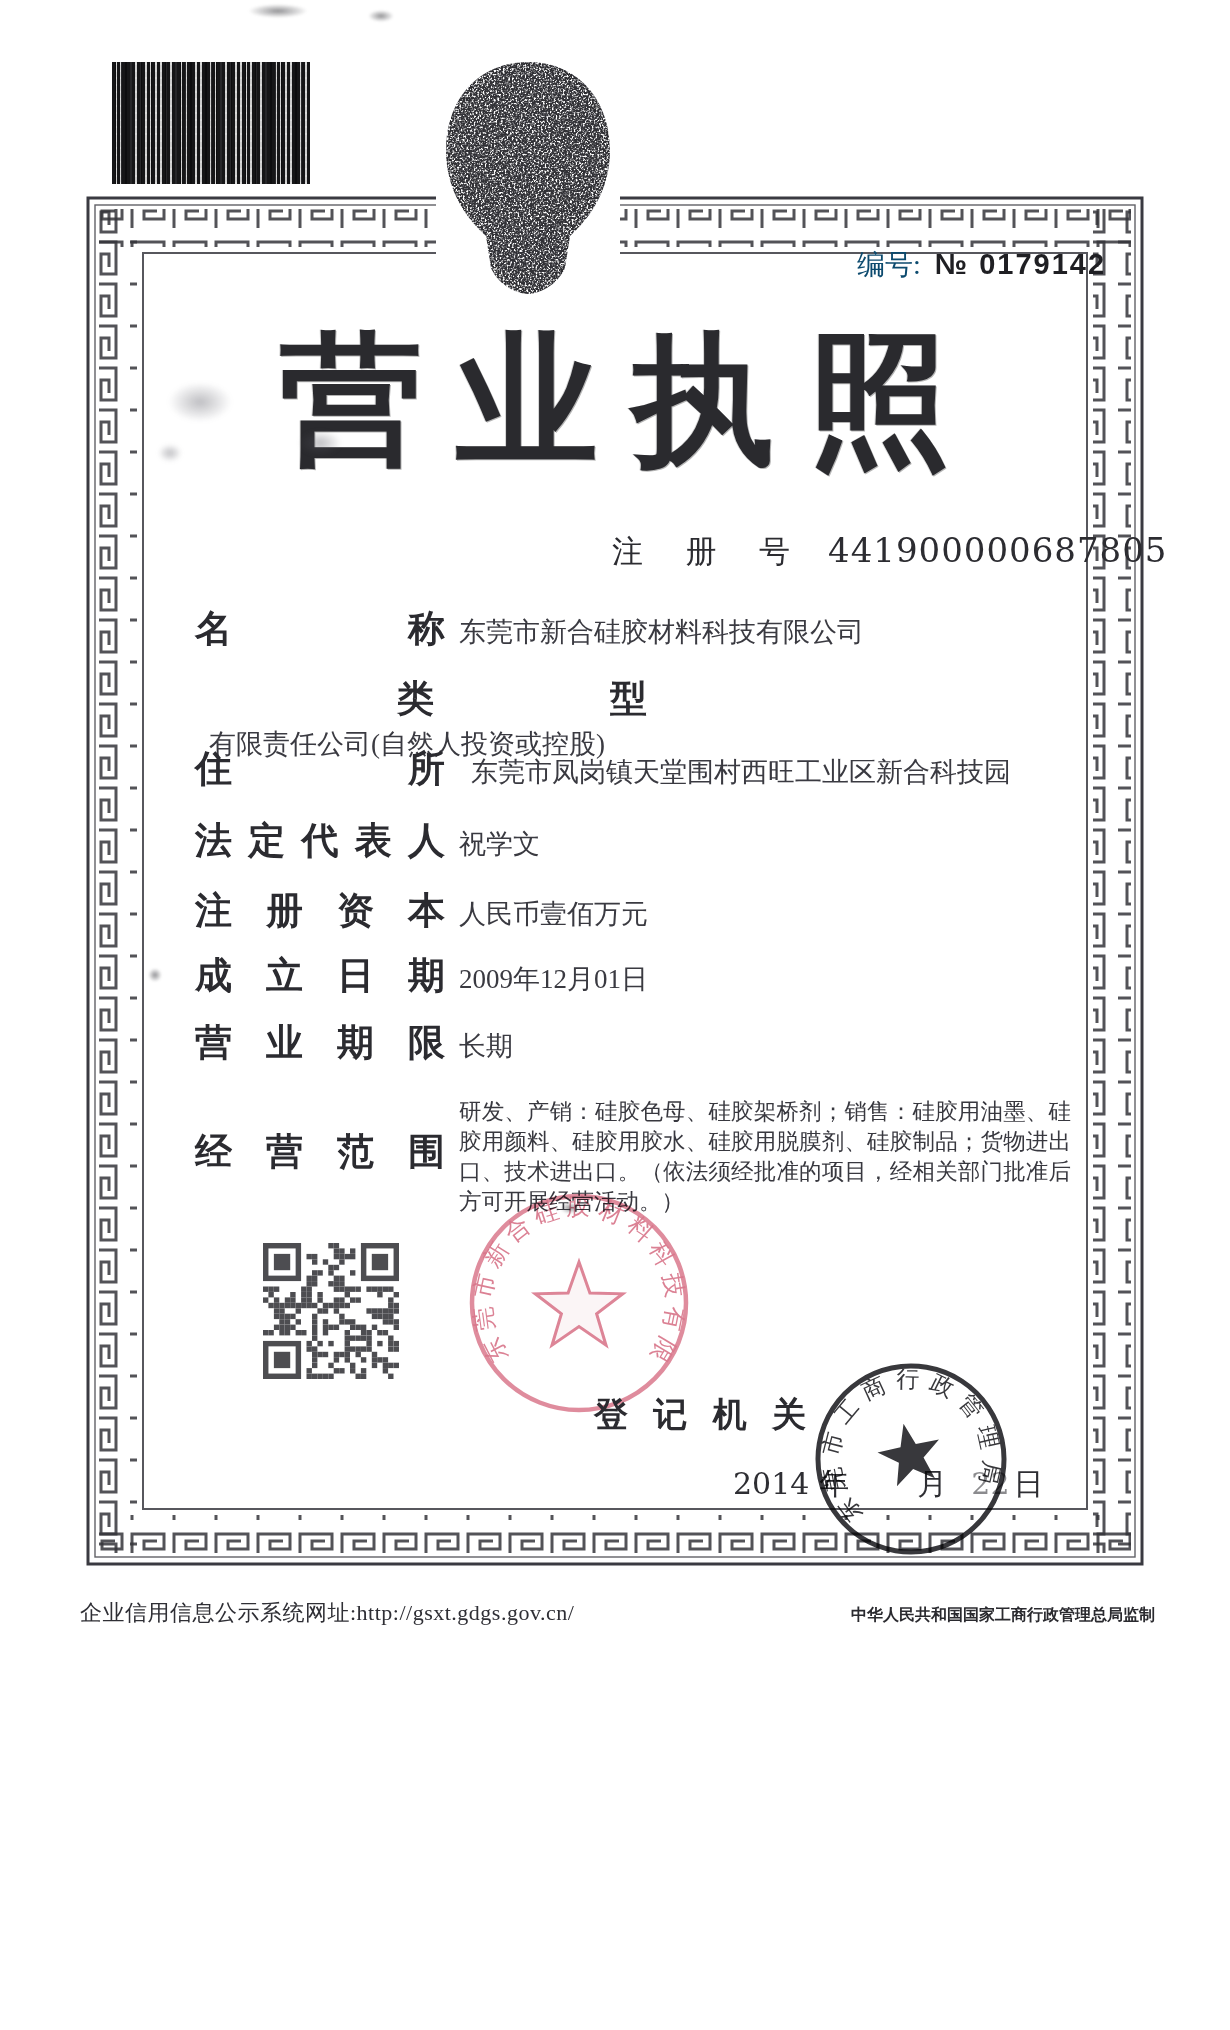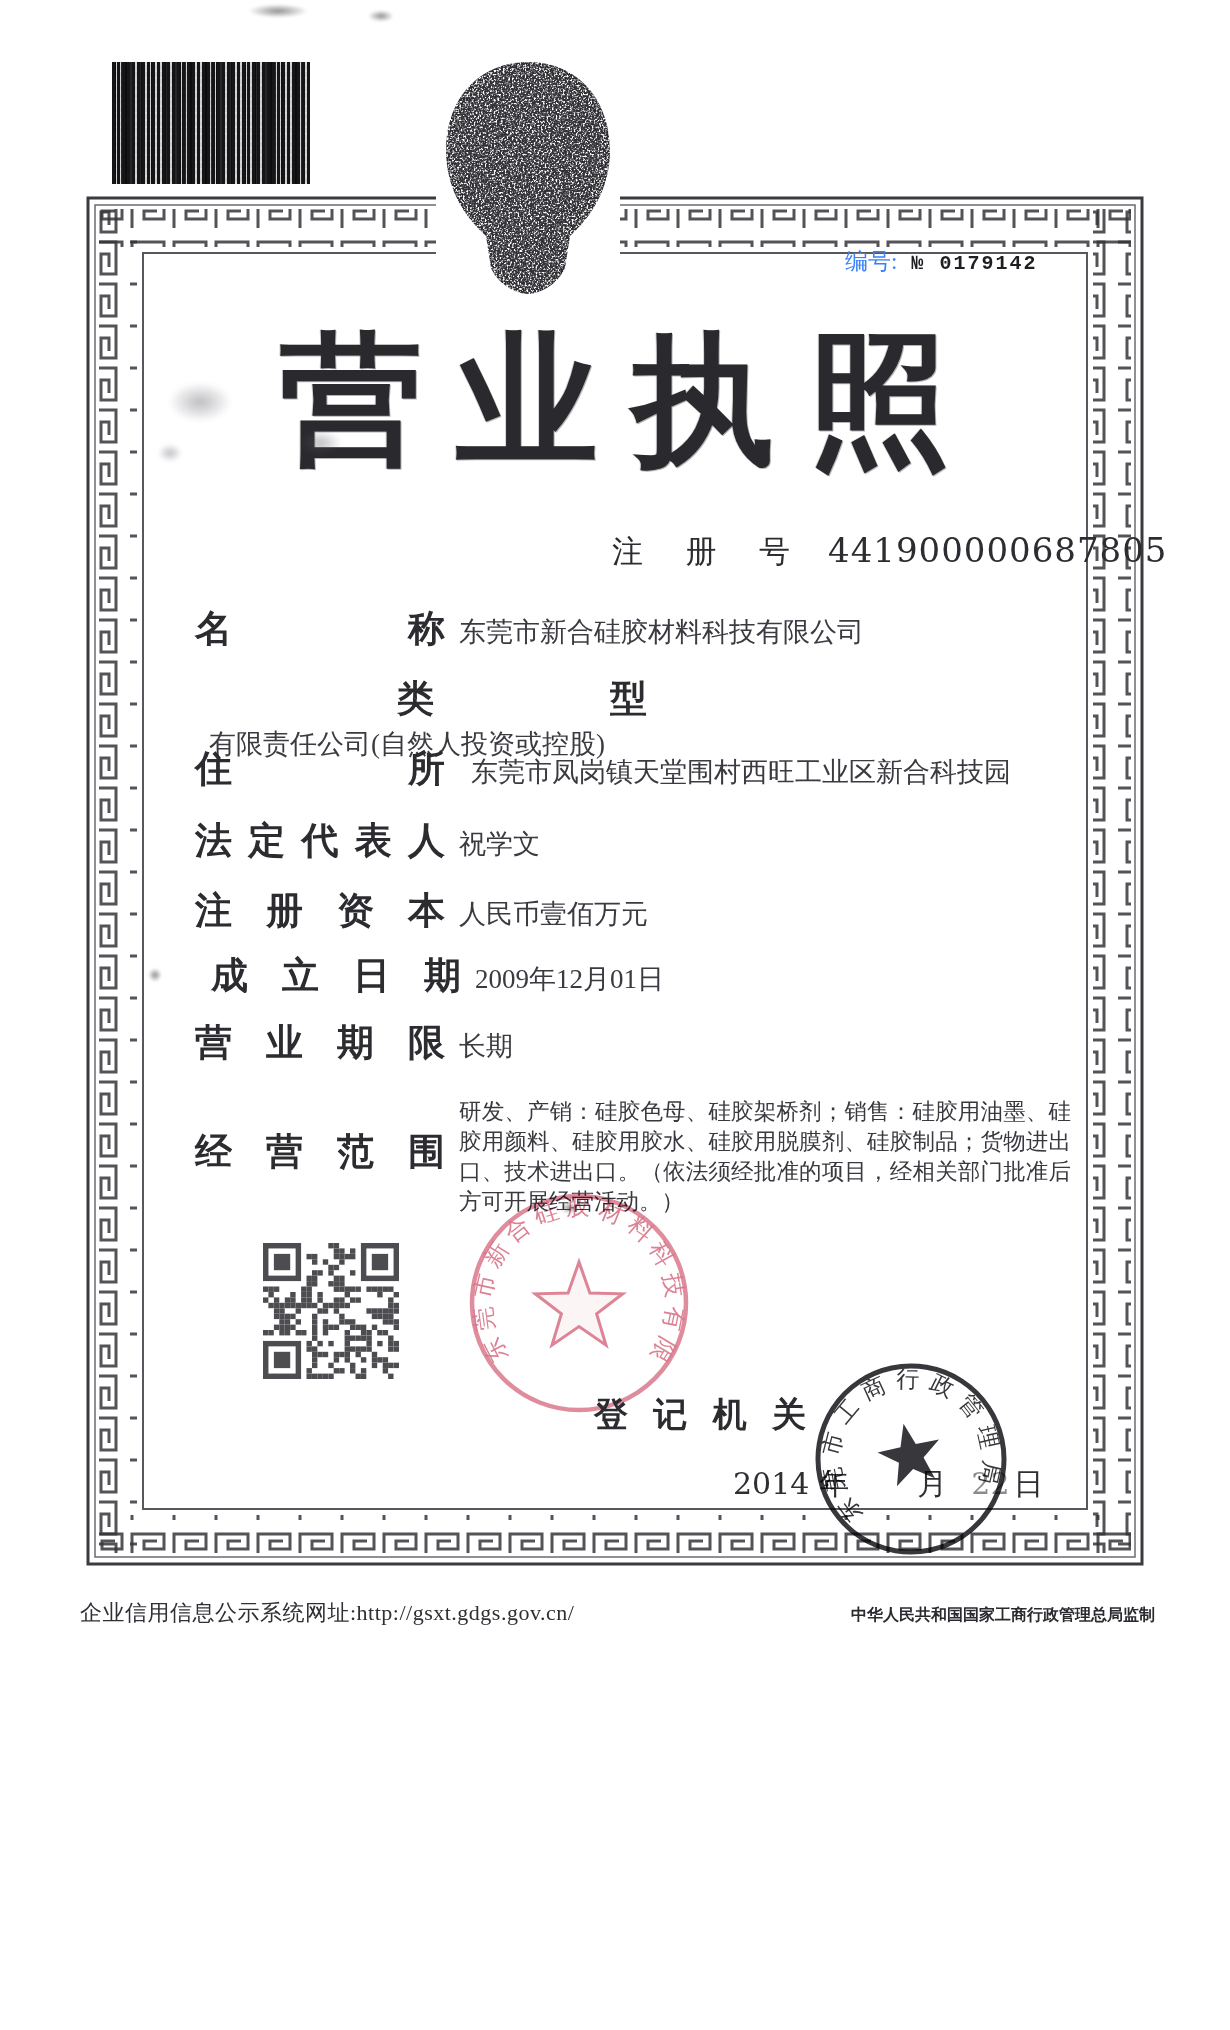--- a/index.html
+++ b/index.html
@@ -13,22 +13,22 @@
       repeating-linear-gradient(90deg,#2b2b2e 0 2px,transparent 2px 9px),
       repeating-linear-gradient(90deg,#121214 0 4px,transparent 4px 13px),
       repeating-linear-gradient(0deg, rgba(255,255,255,.22) 0 2px, transparent 2px 7px);
     filter:blur(.4px) contrast(1.05);}
   
   #title{left:0;right:0;top:306px;text-align:center;font-family:"Liberation Sans",sans-serif;
     font-weight:700;font-size:142px;letter-spacing:34px;padding-left:34px;color:#2a2a2e;
     text-shadow:1px 1px 0 rgba(40,40,40,.35), -1px 0 0 rgba(40,40,40,.2);}
   
   #serial{left:845px;top:246px;display:flex;align-items:baseline;gap:14px;}
-  #serial .lab{font-size:23px;color:#3b82f6;}
-  #serial .no{font-size:20px;font-weight:700;color:#1f1f23;font-family:Liberation Mono, monospace;letter-spacing:2px;}
+  #serial .lab{font-size:28px;color:#0c4a6e;margin-left:12px;}
+  #serial .no{font-size:29px;font-weight:700;color:#1f1f23;font-family:Liberation Sans, sans-serif;letter-spacing:2px;}
   #regline{left:612px;top:530px;display:flex;align-items:baseline;}
   #regline .lab{width:178px;font-size:31px;color:#2c2c31;text-align:justify;text-align-last:justify;}
   #regline .no{margin-left:38px;font-size:34px;color:#2c2c31;font-family:"DejaVu Serif",serif;letter-spacing:1px;}
   
   .row{position:absolute;left:195px;display:flex;align-items:center;}
   .lbl{width:250px;font-size:37px;font-weight:600;color:#2b2b30;line-height:1.15;
        text-align:justify;text-align-last:justify;flex:none;}
   .val{margin-left:14px;padding-top:7px;font-size:27px;color:#3a3a41;width:640px;line-height:1.25;}
   .val.small{font-size:22.5px;line-height:1.33;width:612px;text-align:justify;padding-top:9px;color:#38383f;}
   
@@ -120,21 +120,21 @@
   </div>
   <div class="row" style="top:820px;">
     <span class="lbl">法定代表人</span>
     <span class="val">祝学文</span>
   </div>
   <div class="row" style="top:890px;">
     <span class="lbl">注册资本</span>
     <span class="val">人民币壹佰万元</span>
   </div>
   <div class="abs speck" style="left:148px;top:968px;width:14px;height:14px;"></div>
-  <div class="row" style="top:955px;margin-left:16px;">
+  <div class="row" style="top:955px;">
     <span class="lbl">成立日期</span>
     <span class="val">2009年12月01日</span>
   </div>
   <div class="row" style="top:1022px;">
     <span class="lbl">营业期限</span>
     <span class="val">长期</span>
   </div>
   <div class="row" style="top:1088px;">
     <span class="lbl">经营范围</span>
     <span class="val small">研发、产销：硅胶色母、硅胶架桥剂；销售：硅胶用油墨、硅胶用颜料、硅胶用胶水、硅胶用脱膜剂、硅胶制品；货物进出口、技术进出口。（依法须经批准的项目，经相关部门批准后方可开展经营活动。）</span>

